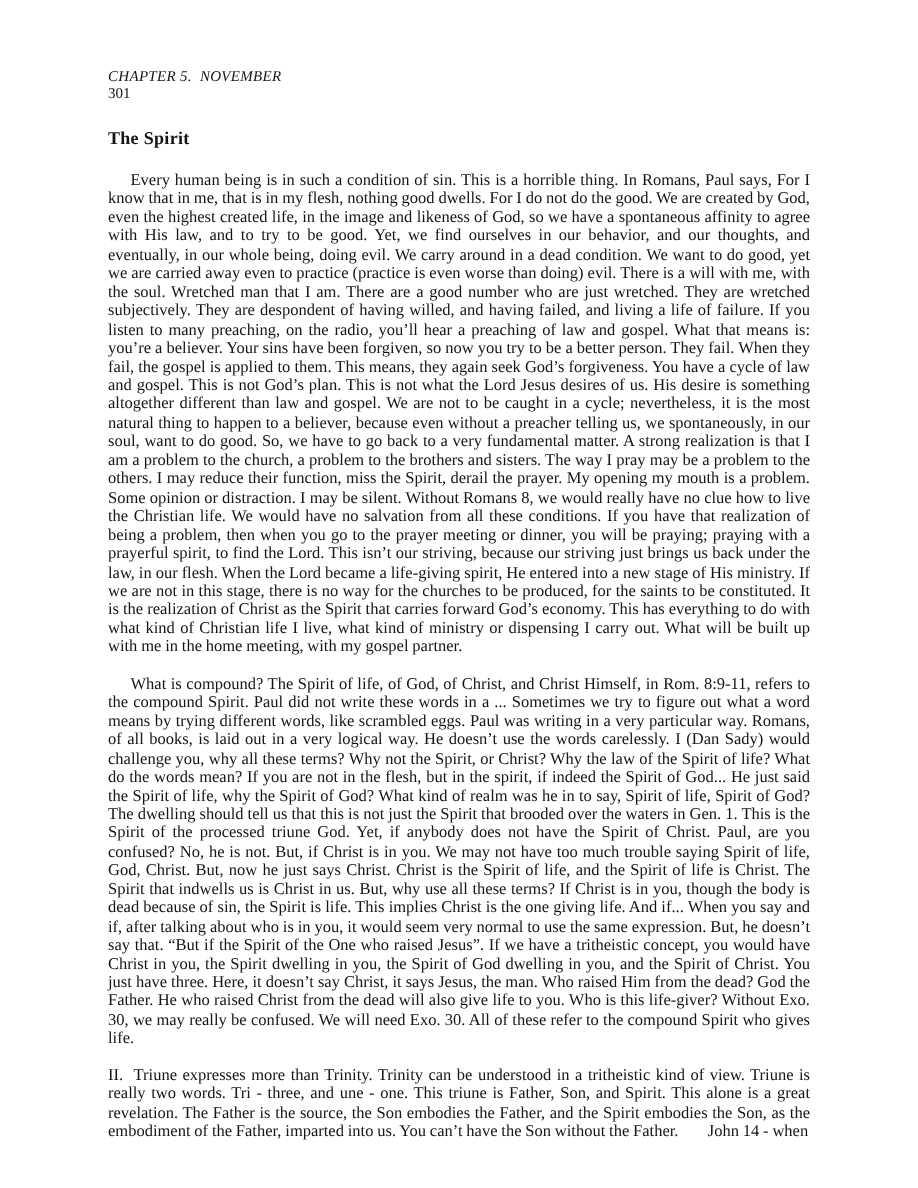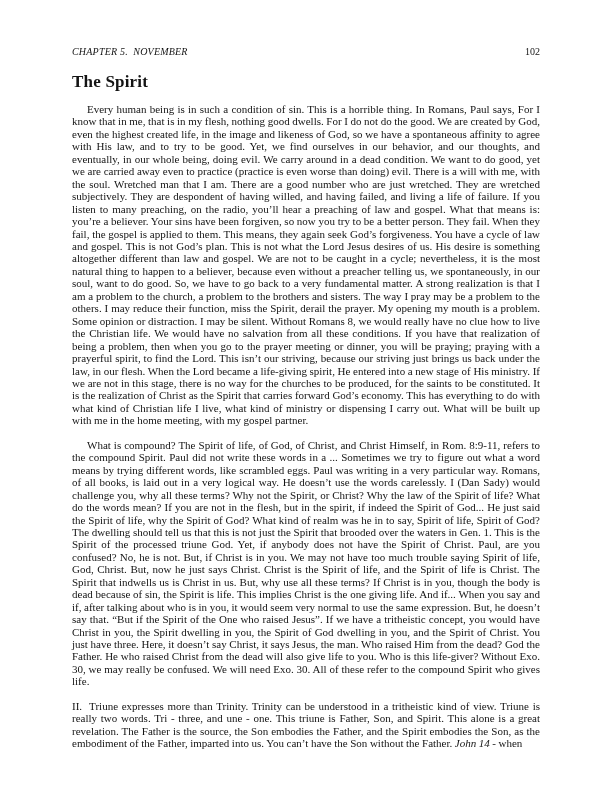--- a/index.html
+++ b/index.html
@@ -17,31 +17,32 @@
     font-family: "Liberation Serif", "DejaVu Serif", serif;
     color: #141414;
     overflow: hidden;
   }
   .header {
     display: flex;
     justify-content: space-between;
     align-items: baseline;
     font-size: 10px;
     line-height: 11px;
+    flex-direction: column;
   }
   .running-head {
     font-style: italic;
     white-space: pre;
     letter-spacing: 0.2px;
   }
   .page-number {
     font-style: normal;
   }
   .title {
-    font-size: 17px;
+    font-size: 12px;
     font-weight: bold;
     margin: 15px 0 12px 0;
     line-height: 19px;
     letter-spacing: 0.2px;
   }
   .para {
     font-size: 11px;
     line-height: 12.45px;
     text-align: justify;
     text-justify: inter-word;
@@ -49,31 +50,31 @@
     word-spacing: -0.2px;
   }
   .para.indent {
     text-indent: 15px;
   }
   .item-label {
     font-weight: normal;
     margin-right: 7px;
   }
   .ref-italic {
-    font-style: italic;
+    margin-left: 17px;
   }
 </style>
 </head>
 <body>
 
 <div class="page">
 
   <div class="header">
     <span class="running-head">CHAPTER 5.  NOVEMBER</span>
-    <span class="page-number">102</span>
+    <span class="page-number">301</span>
   </div>
 
   <h1 class="title">The Spirit</h1>
 
   <p class="para indent">Every human being is in such a condition of sin. This is a horrible thing. In Romans, Paul says, For I know that in me, that is in my flesh, nothing good dwells. For I do not do the good. We are created by God, even the highest created life, in the image and likeness of God, so we have a spontaneous affinity to agree with His law, and to try to be good. Yet, we find ourselves in our behavior, and our thoughts, and eventually, in our whole being, doing evil. We carry around in a dead condition. We want to do good, yet we are carried away even to practice (practice is even worse than doing) evil. There is a will with me, with the soul. Wretched man that I am. There are a good number who are just wretched. They are wretched subjectively. They are despondent of having willed, and having failed, and living a life of failure. If you listen to many preaching, on the radio, you’ll hear a preaching of law and gospel. What that means is: you’re a believer. Your sins have been forgiven, so now you try to be a better person. They fail. When they fail, the gospel is applied to them. This means, they again seek God’s forgiveness. You have a cycle of law and gospel. This is not God’s plan. This is not what the Lord Jesus desires of us. His desire is something altogether different than law and gospel. We are not to be caught in a cycle; nevertheless, it is the most natural thing to happen to a believer, because even without a preacher telling us, we spontaneously, in our soul, want to do good. So, we have to go back to a very fundamental matter. A strong realization is that I am a problem to the church, a problem to the brothers and sisters. The way I pray may be a problem to the others. I may reduce their function, miss the Spirit, derail the prayer. My opening my mouth is a problem. Some opinion or distraction. I may be silent. Without Romans 8, we would really have no clue how to live the Christian life. We would have no salvation from all these conditions. If you have that realization of being a problem, then when you go to the prayer meeting or dinner, you will be praying; praying with a prayerful spirit, to find the Lord. This isn’t our striving, because our striving just brings us back under the law, in our flesh. When the Lord became a life-giving spirit, He entered into a new stage of His ministry. If we are not in this stage, there is no way for the churches to be produced, for the saints to be constituted. It is the realization of Christ as the Spirit that carries forward God’s economy. This has everything to do with what kind of Christian life I live, what kind of ministry or dispensing I carry out. What will be built up with me in the home meeting, with my gospel partner.</p>
 
   <p class="para indent">What is compound? The Spirit of life, of God, of Christ, and Christ Himself, in Rom. 8:9-11, refers to the compound Spirit. Paul did not write these words in a ... Sometimes we try to figure out what a word means by trying different words, like scrambled eggs. Paul was writing in a very particular way. Romans, of all books, is laid out in a very logical way. He doesn’t use the words carelessly. I (Dan Sady) would challenge you, why all these terms? Why not the Spirit, or Christ? Why the law of the Spirit of life? What do the words mean? If you are not in the flesh, but in the spirit, if indeed the Spirit of God... He just said the Spirit of life, why the Spirit of God? What kind of realm was he in to say, Spirit of life, Spirit of God? The dwelling should tell us that this is not just the Spirit that brooded over the waters in Gen. 1. This is the Spirit of the processed triune God. Yet, if anybody does not have the Spirit of Christ. Paul, are you confused? No, he is not. But, if Christ is in you. We may not have too much trouble saying Spirit of life, God, Christ. But, now he just says Christ. Christ is the Spirit of life, and the Spirit of life is Christ. The Spirit that indwells us is Christ in us. But, why use all these terms? If Christ is in you, though the body is dead because of sin, the Spirit is life. This implies Christ is the one giving life. And if... When you say and if, after talking about who is in you, it would seem very normal to use the same expression. But, he doesn’t say that. “But if the Spirit of the One who raised Jesus”. If we have a tritheistic concept, you would have Christ in you, the Spirit dwelling in you, the Spirit of God dwelling in you, and the Spirit of Christ. You just have three. Here, it doesn’t say Christ, it says Jesus, the man. Who raised Him from the dead? God the Father. He who raised Christ from the dead will also give life to you. Who is this life-giver? Without Exo. 30, we may really be confused. We will need Exo. 30. All of these refer to the compound Spirit who gives life.</p>
 
   <p class="para"><span class="item-label">II.</span><span>Triune expresses more than Trinity. Trinity can be understood in a tritheistic kind of view. Triune is really two words. Tri - three, and une - one. This triune is Father, Son, and Spirit. This alone is a great revelation. The Father is the source, the Son embodies the Father, and the Spirit embodies the Son, as the embodiment of the Father, imparted into us. You can’t have the Son without the Father. </span><span class="ref-italic">John 14</span><span> - when</span></p>
 

